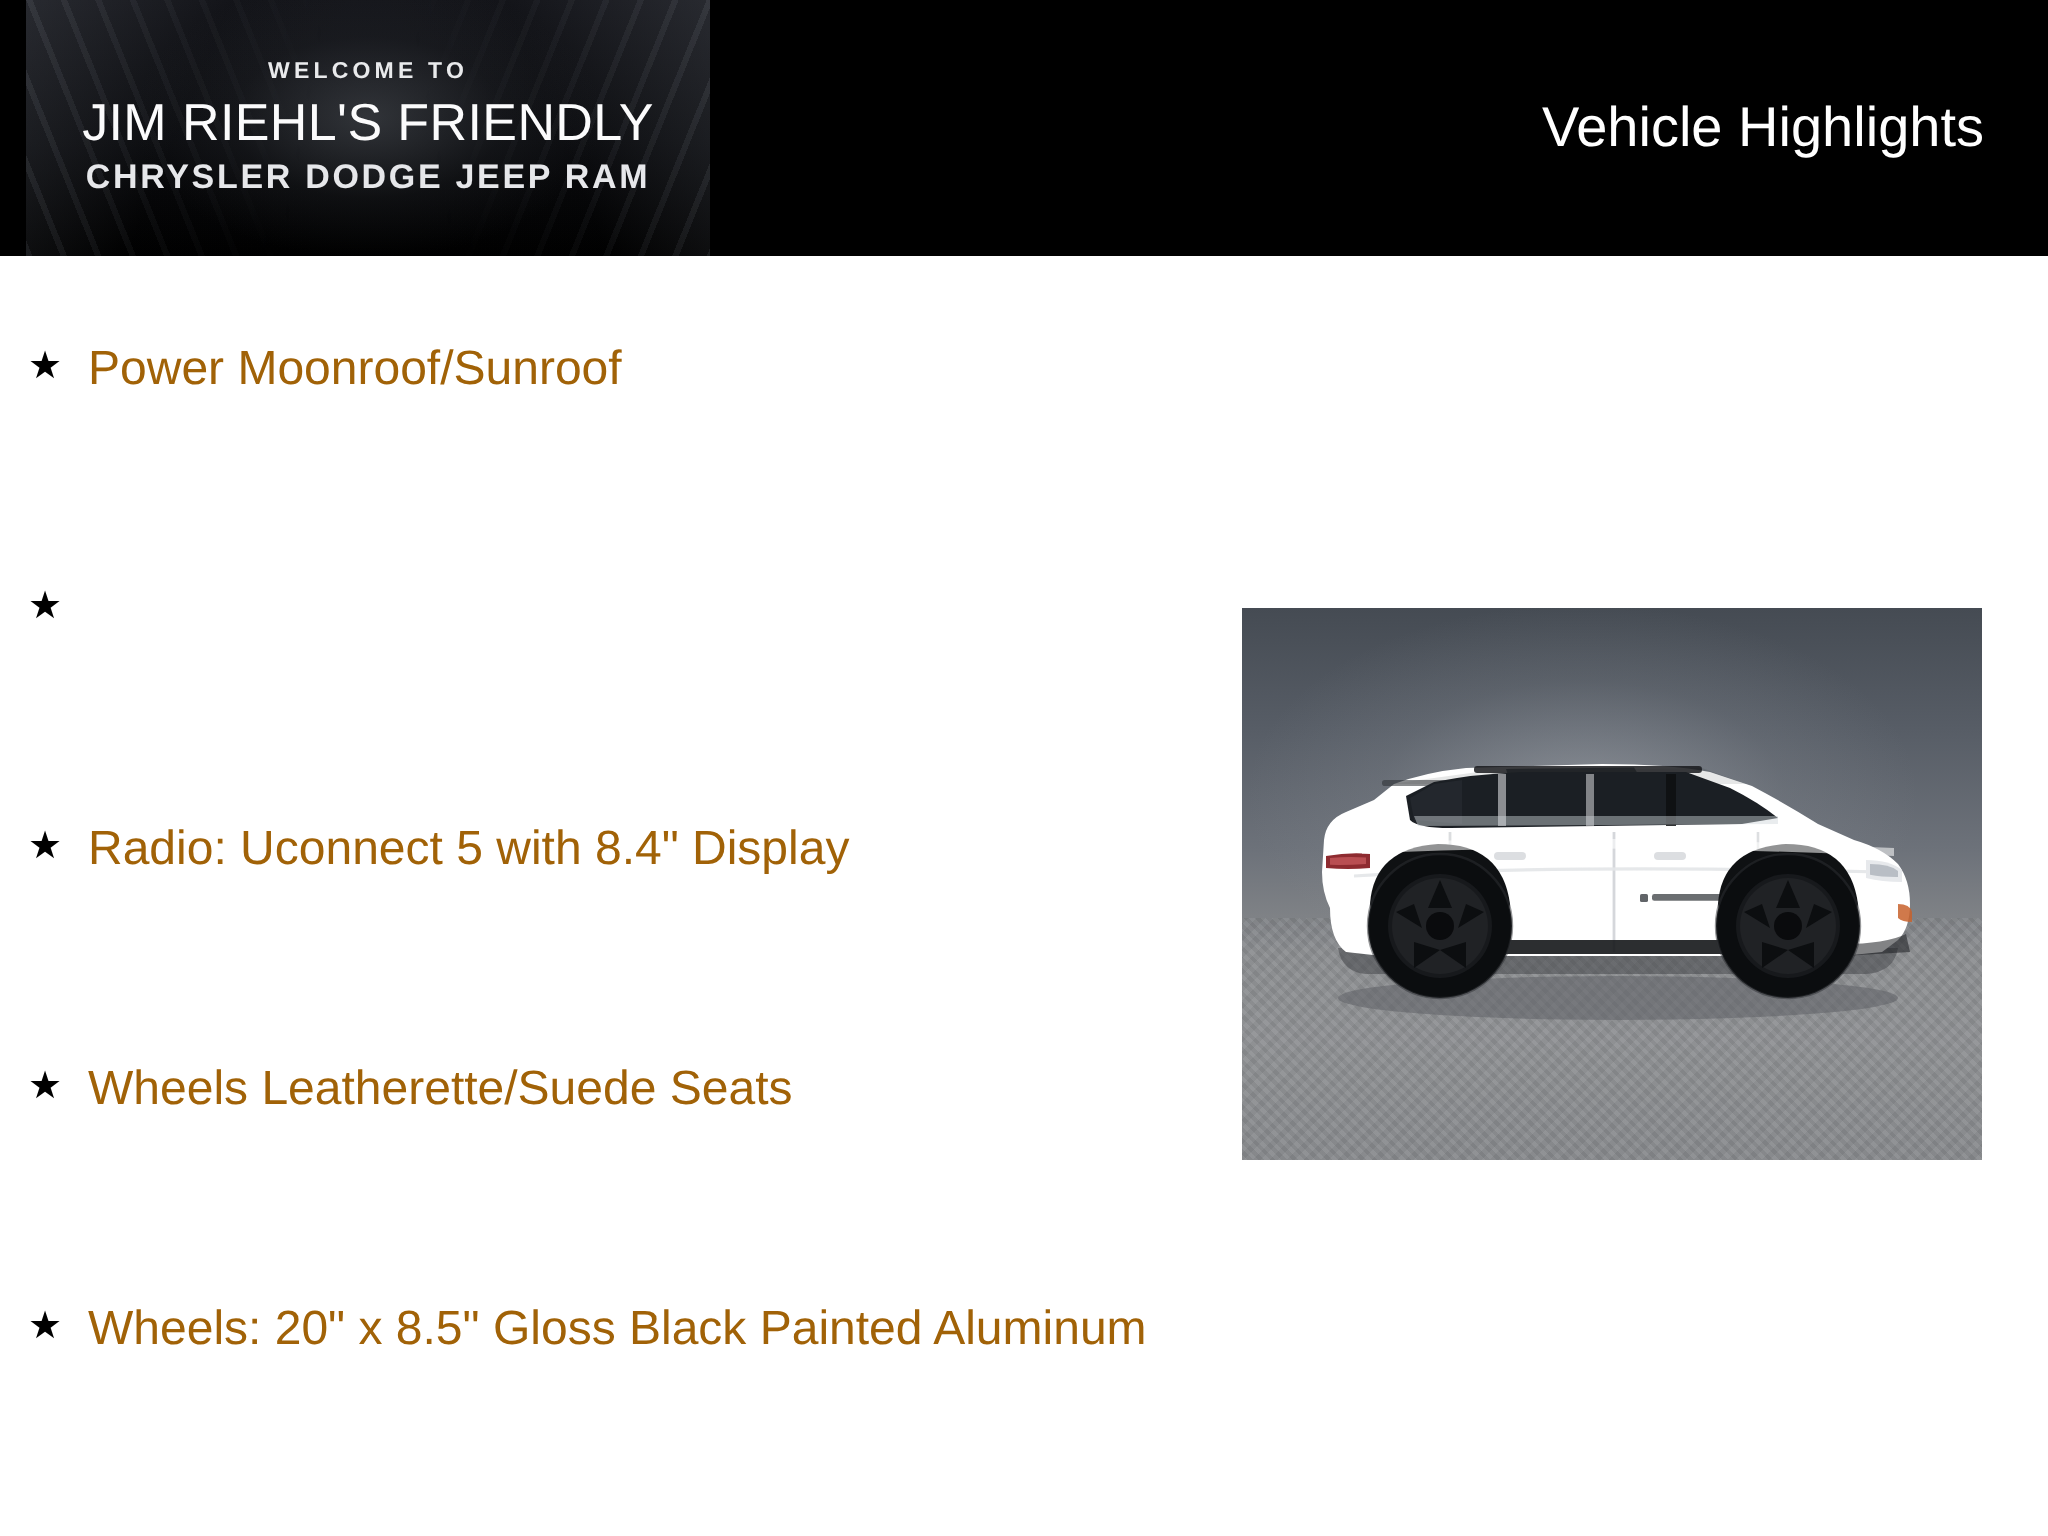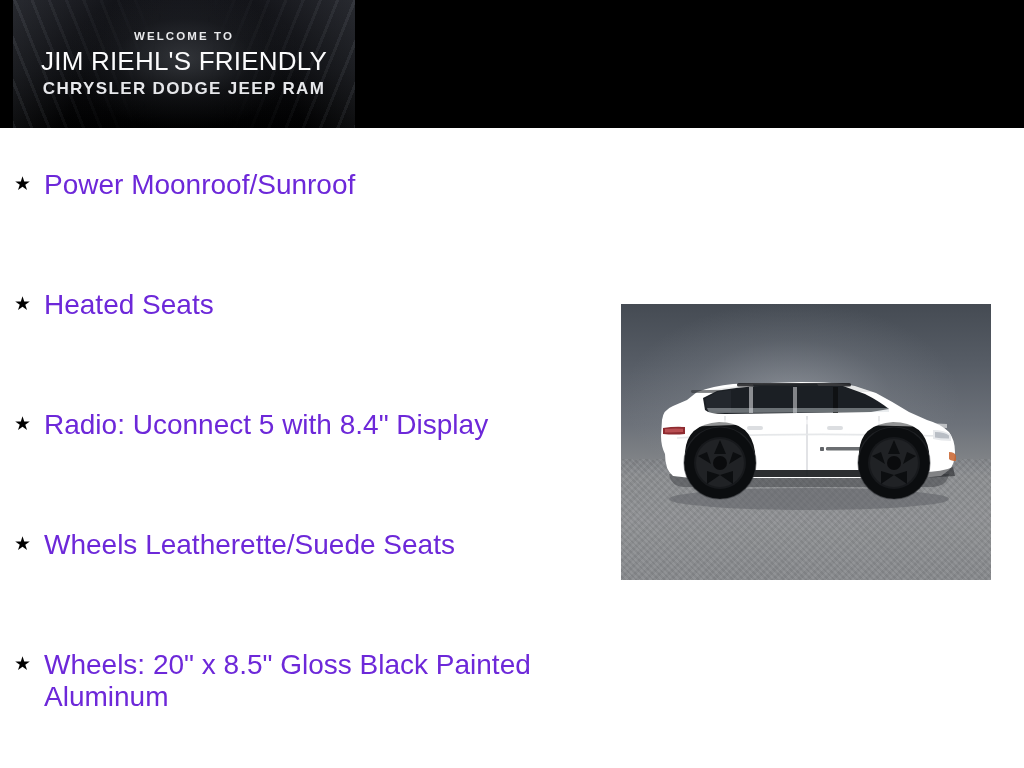--- a/index.html
+++ b/index.html
@@ -139,23 +139,23 @@
     top: 46px;
     font-size: 19px;
     line-height: 1;
     color: #000000;
   }
   .feature-text {
     position: absolute;
     left: 44px;
     top: 41px;
     right: 10px;
-    font-size: 28px;
+    font-size: 24px;
     line-height: 32px;
-    color: #6d28d9;
+    color: #a16207;
   }
 
   
   .vehicle-photo {
     position: absolute;
     left: 621px;
     top: 304px;
     width: 370px;
     height: 276px;
     overflow: hidden;
@@ -189,32 +189,32 @@
 
   <div class="logo-wrap">
     <div class="logo-art"></div>
     <div class="logo-text">
       <div class="logo-line-welcome">WELCOME TO</div>
       <div class="logo-line-name">JIM RIEHL'S FRIENDLY</div>
       <div class="logo-line-brands">CHRYSLER  DODGE  JEEP  RAM</div>
     </div>
   </div>
 
+  <div class="header-title">Vehicle Highlights</div>
 </div>
 
 <div class="features">
 
   <div class="feature-item">
     <span class="feature-bullet">★</span>
     <span class="feature-text">Power Moonroof/Sunroof</span>
   </div>
 
   <div class="feature-item">
     <span class="feature-bullet">★</span>
-    <span class="feature-text">Heated Seats</span>
   </div>
 
   <div class="feature-item">
     <span class="feature-bullet">★</span>
     <span class="feature-text">Radio: Uconnect 5 with 8.4" Display</span>
   </div>
 
   <div class="feature-item">
     <span class="feature-bullet">★</span>
     <span class="feature-text">Wheels Leatherette/Suede Seats</span>

